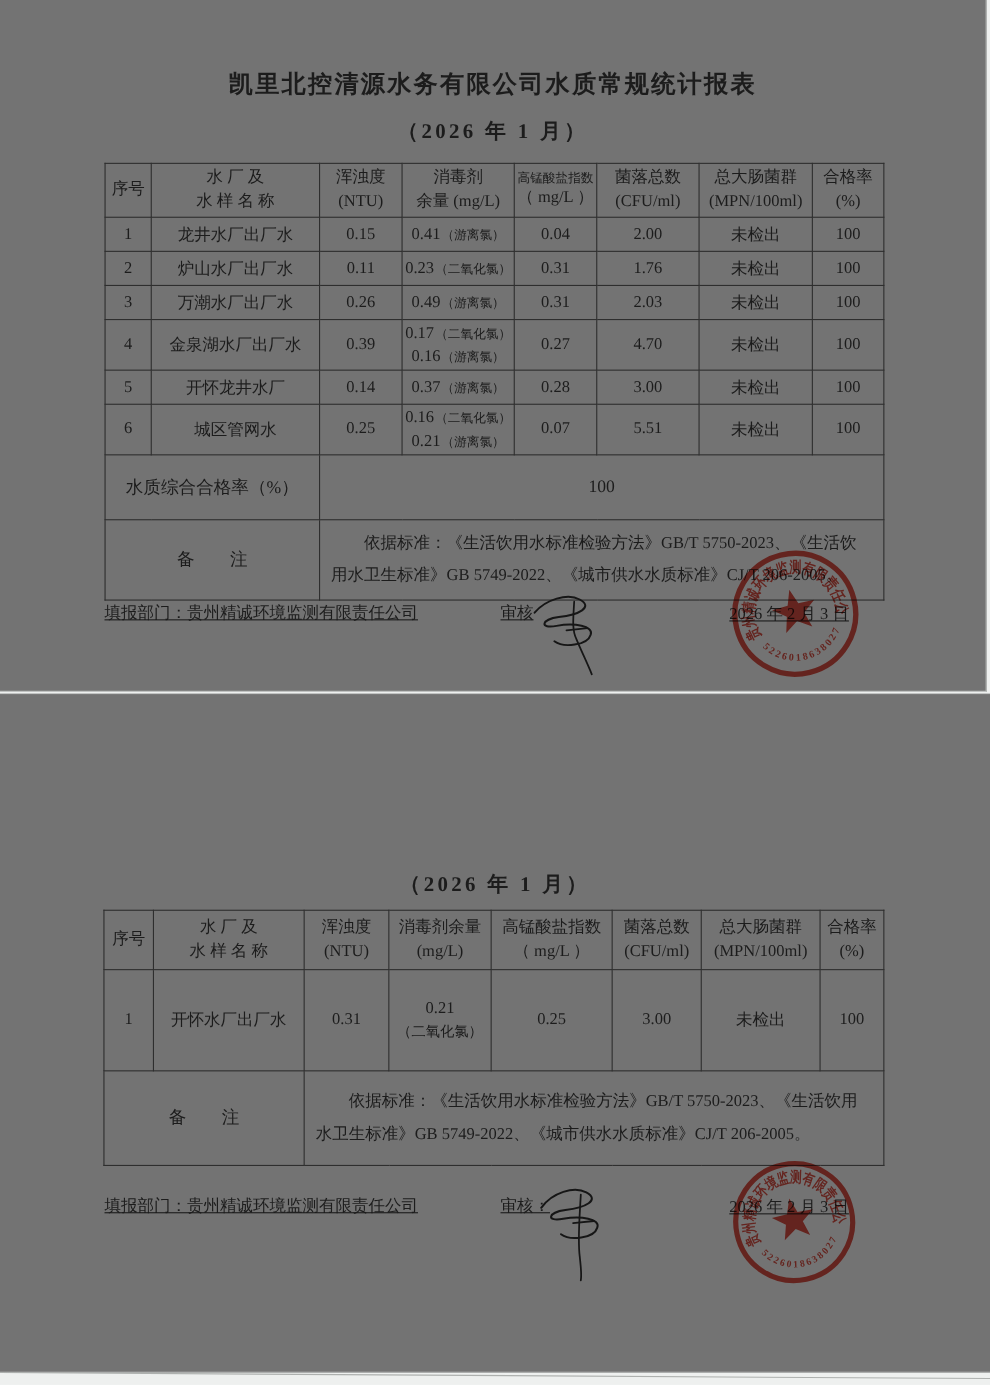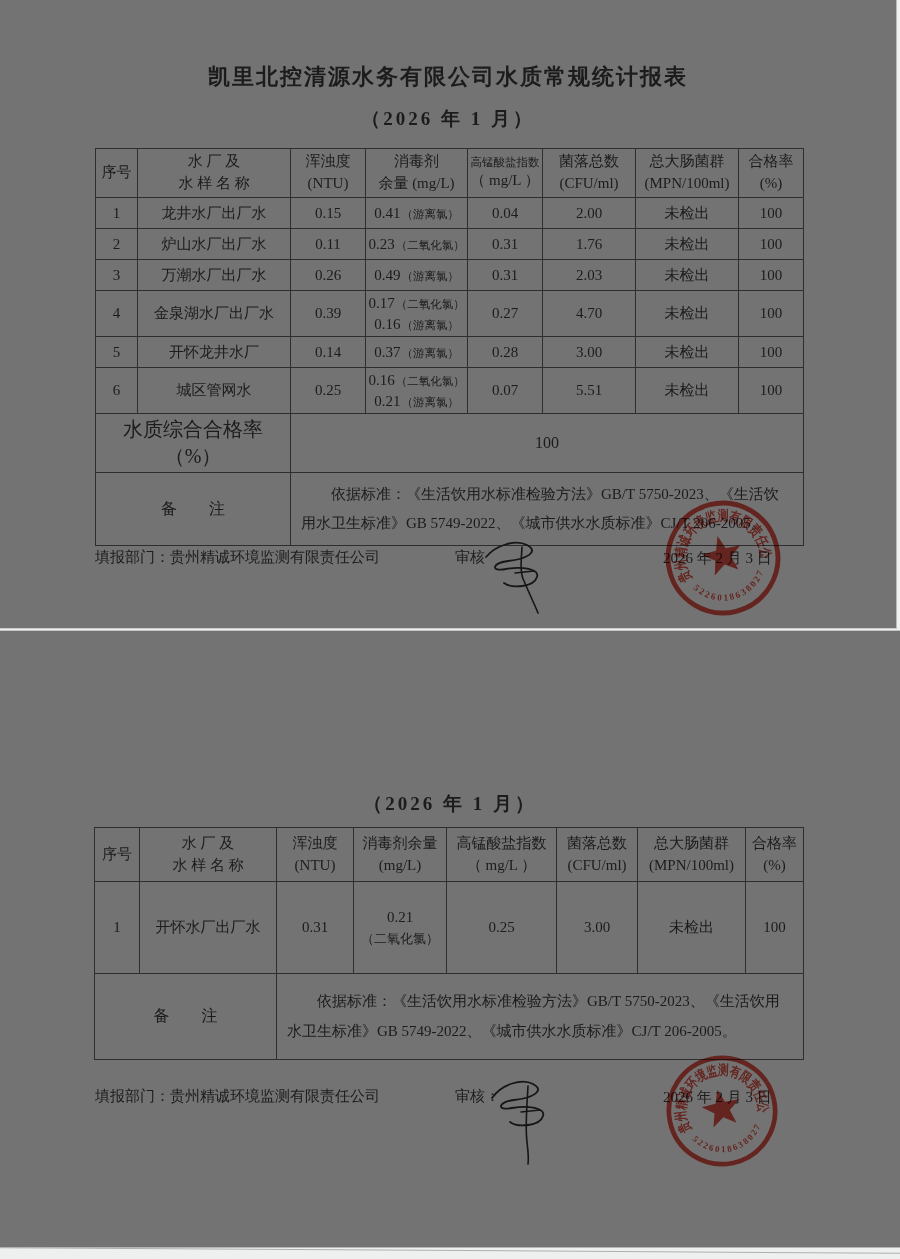--- a/index.html
+++ b/index.html
@@ -17,21 +17,21 @@
   td,th{border:1px solid #2e2e2e;text-align:center;vertical-align:middle;
     font-size:15px;font-weight:normal;padding:0 2px;overflow:hidden;}
   #t1{left:95px;top:148px;width:708px;}
   #t2{left:94px;top:196px;width:709px;}
   th div{line-height:1.45;}
   .xs{font-size:11.5px;}
   .small{font-size:11.5px;margin-left:1px;}
   .line{line-height:1.4;}
   .remtext{text-align:left;padding:4px 10px;text-indent:2em;line-height:1.95;}
   .sumval{font-size:16px;}
-  .footline{position:absolute;font-size:15px;white-space:nowrap;}
+  .footline{position:absolute;font-size:15px;white-space:nowrap;text-decoration:underline;}
   .sig{position:absolute;}
   .seal{position:absolute;mix-blend-mode:multiply;opacity:.86;}
   .seal svg{display:block;}
   .edge{position:absolute;left:0;width:900px;height:1px;background:#adb0ae;}
 </style>
 </head>
 <body>
 
 <div class="page" id="page1">
 
@@ -155,21 +155,21 @@
       <td>
         <div class="line maybe"><span>0.16</span><span class="small">（二氧化氯）</span></div>
         <div class="line maybe"><span>0.21</span><span class="small">（游离氯）</span></div>
       </td>
       <td>0.07</td>
       <td>5.51</td>
       <td>未检出</td>
       <td>100</td>
     </tr>
     <tr style="height:59px">
-      <td colspan="2" style="font-size:20px">水质综合合格率（%）</td>
+      <td colspan="2" style="font-size:16px">水质综合合格率（%）</td>
       <td colspan="6" class="sumval">100</td>
     </tr>
     <tr style="height:73px">
       <td colspan="2" style="font-size:16px">备　　注</td>
       <td colspan="6" class="remtext">依据标准：《生活饮用水标准检验方法》GB/T 5750-2023、《生活饮用水卫生标准》GB 5749-2022、《城市供水水质标准》CJ/T 206-2005。</td>
     </tr>
   </tbody>
     </table>
 
   <div class="footline" style="left:95px;top:548px">填报部门：贵州精诚环境监测有限责任公司</div>

